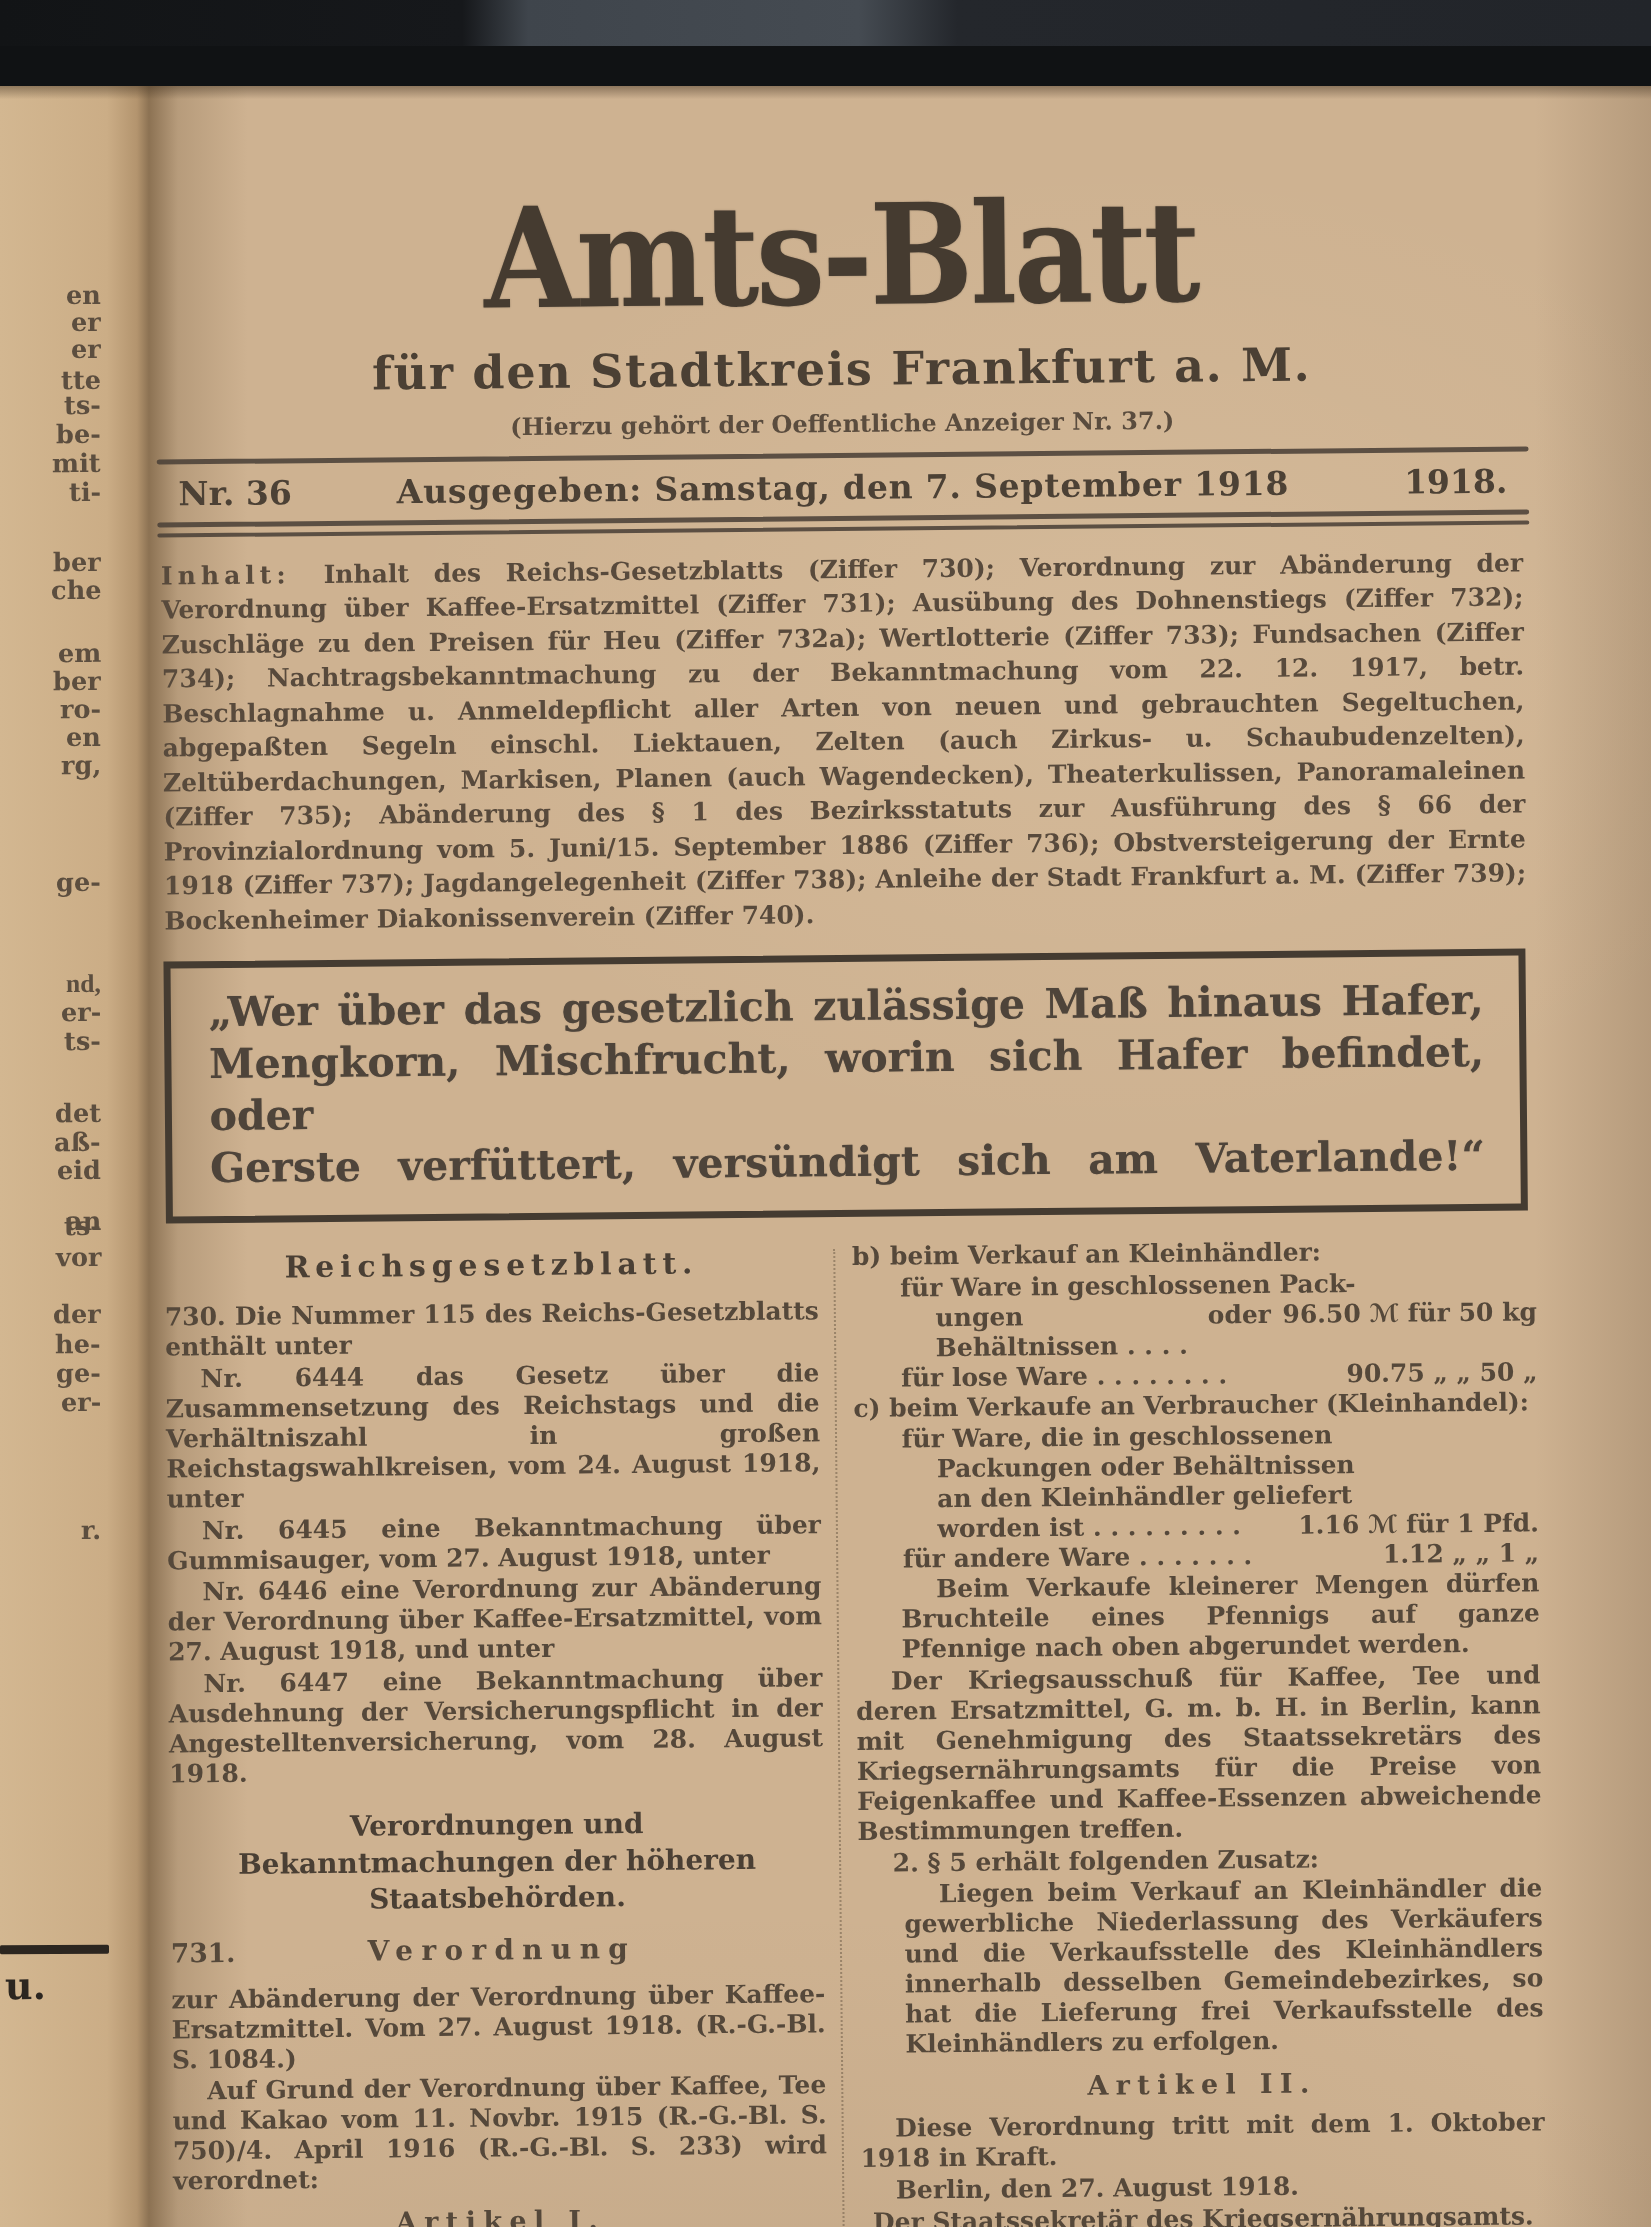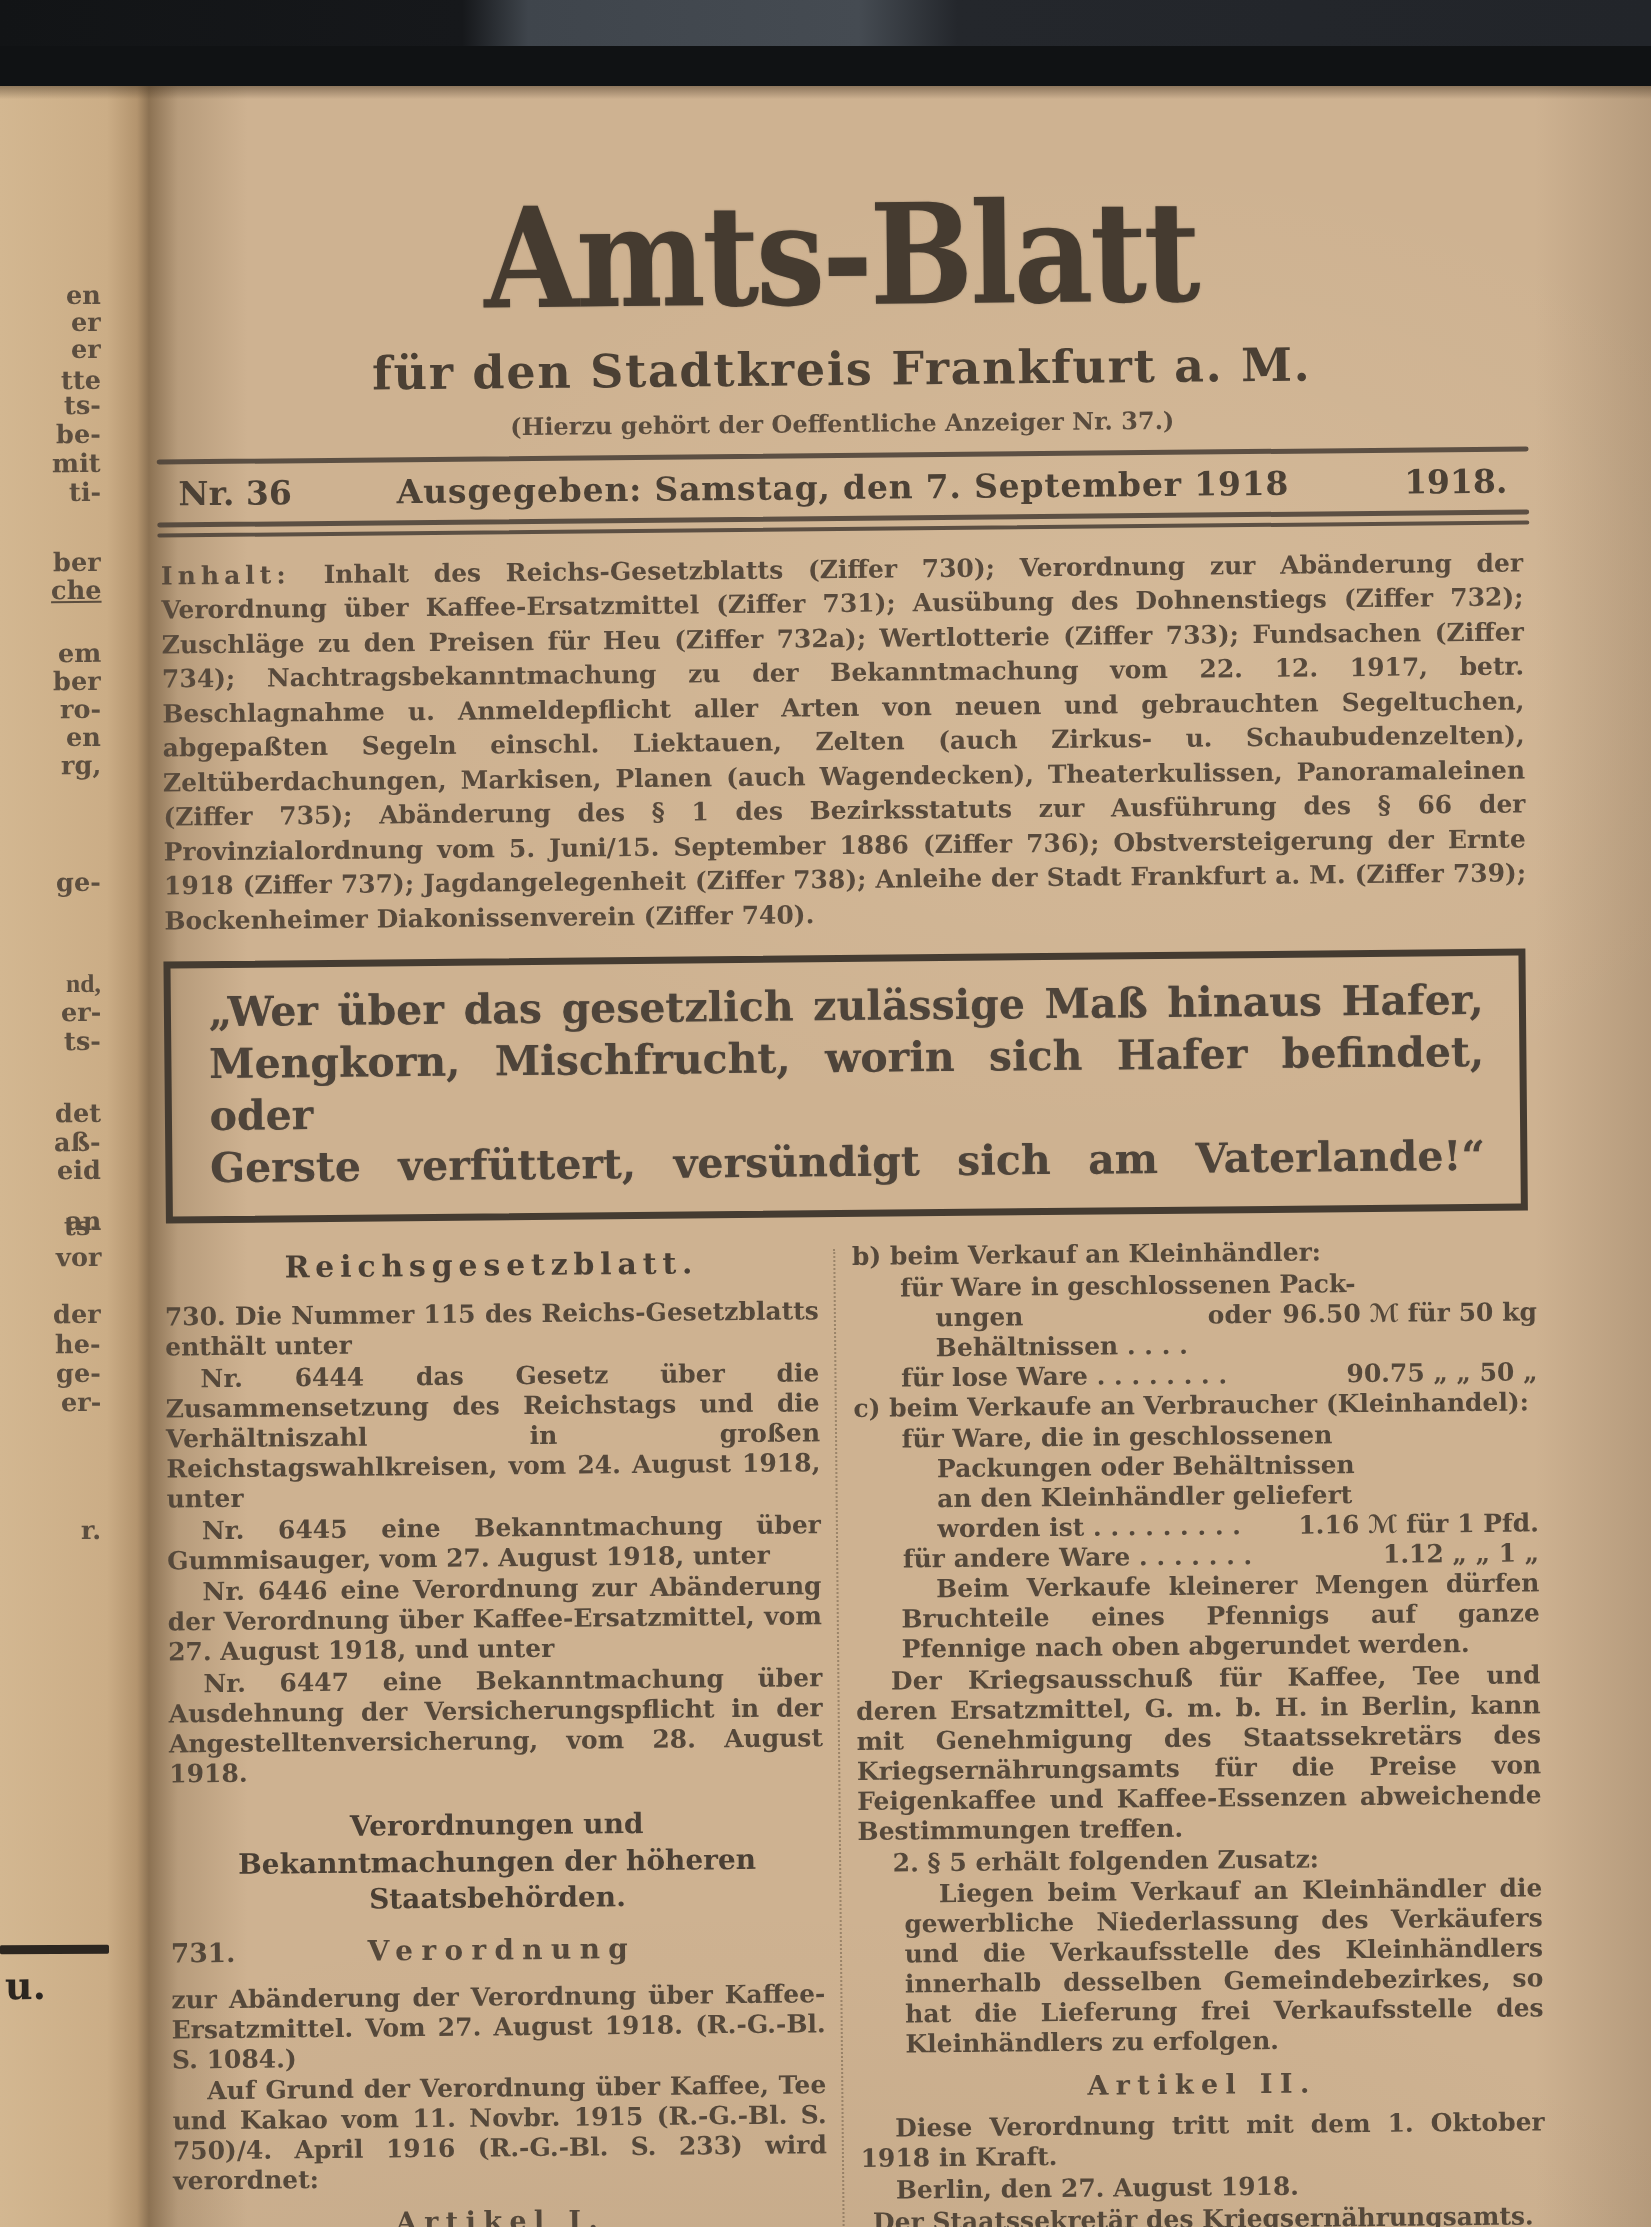--- a/index.html
+++ b/index.html
@@ -131,21 +131,21 @@
           <span class="frag" style="top: 307px;">ts-</span>
 
           <span class="frag" style="top: 336px; text-align: right;">be-</span>
 
           <span class="frag" style="top: 365px;">mit</span>
 
           <span class="frag" style="top: 394px;">ti-</span>
 
           <span class="frag" style="top: 464px;">ber</span>
 
-          <span class="frag" style="top: 492px; text-decoration: underline;">che</span>
+          <span class="frag" style="top: 492px;">che</span>
 
           <span class="frag" style="top: 555px;">em</span>
 
           <span class="frag" style="top: 583px;">ber</span>
 
           <span class="frag" style="top: 611px;">ro-</span>
 
           <span class="frag" style="top: 639px;">en</span>
 
           <span class="frag" style="top: 667px;">rg,</span>

